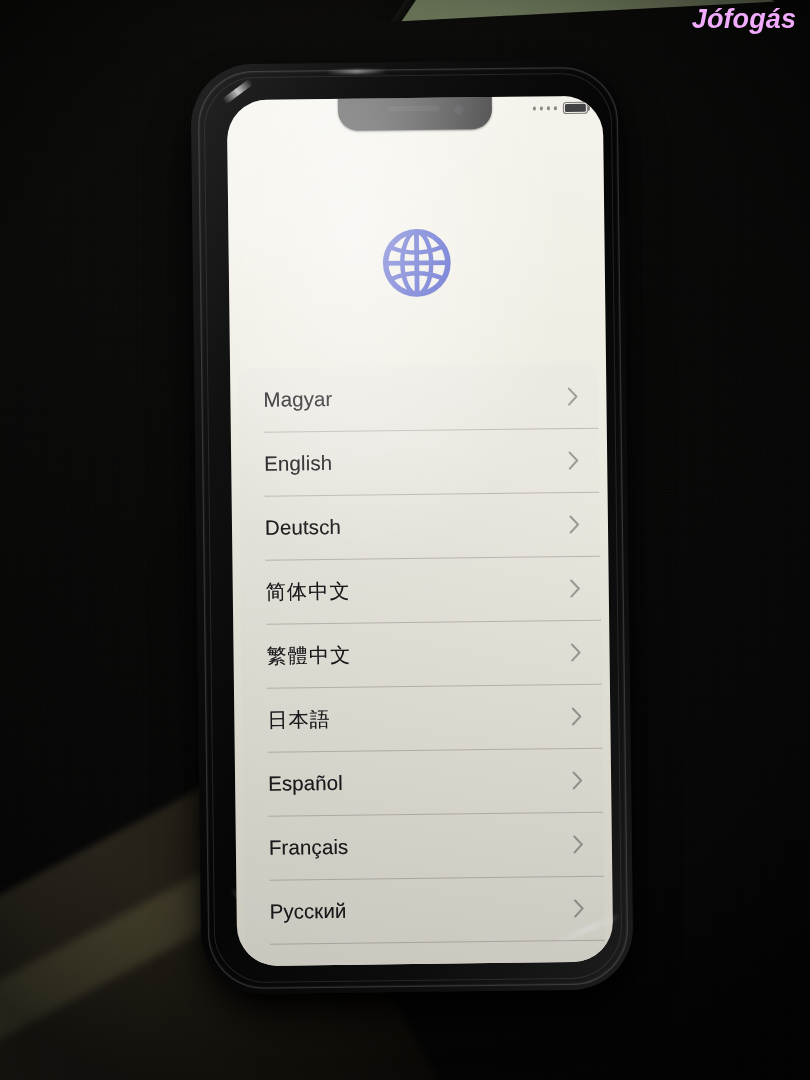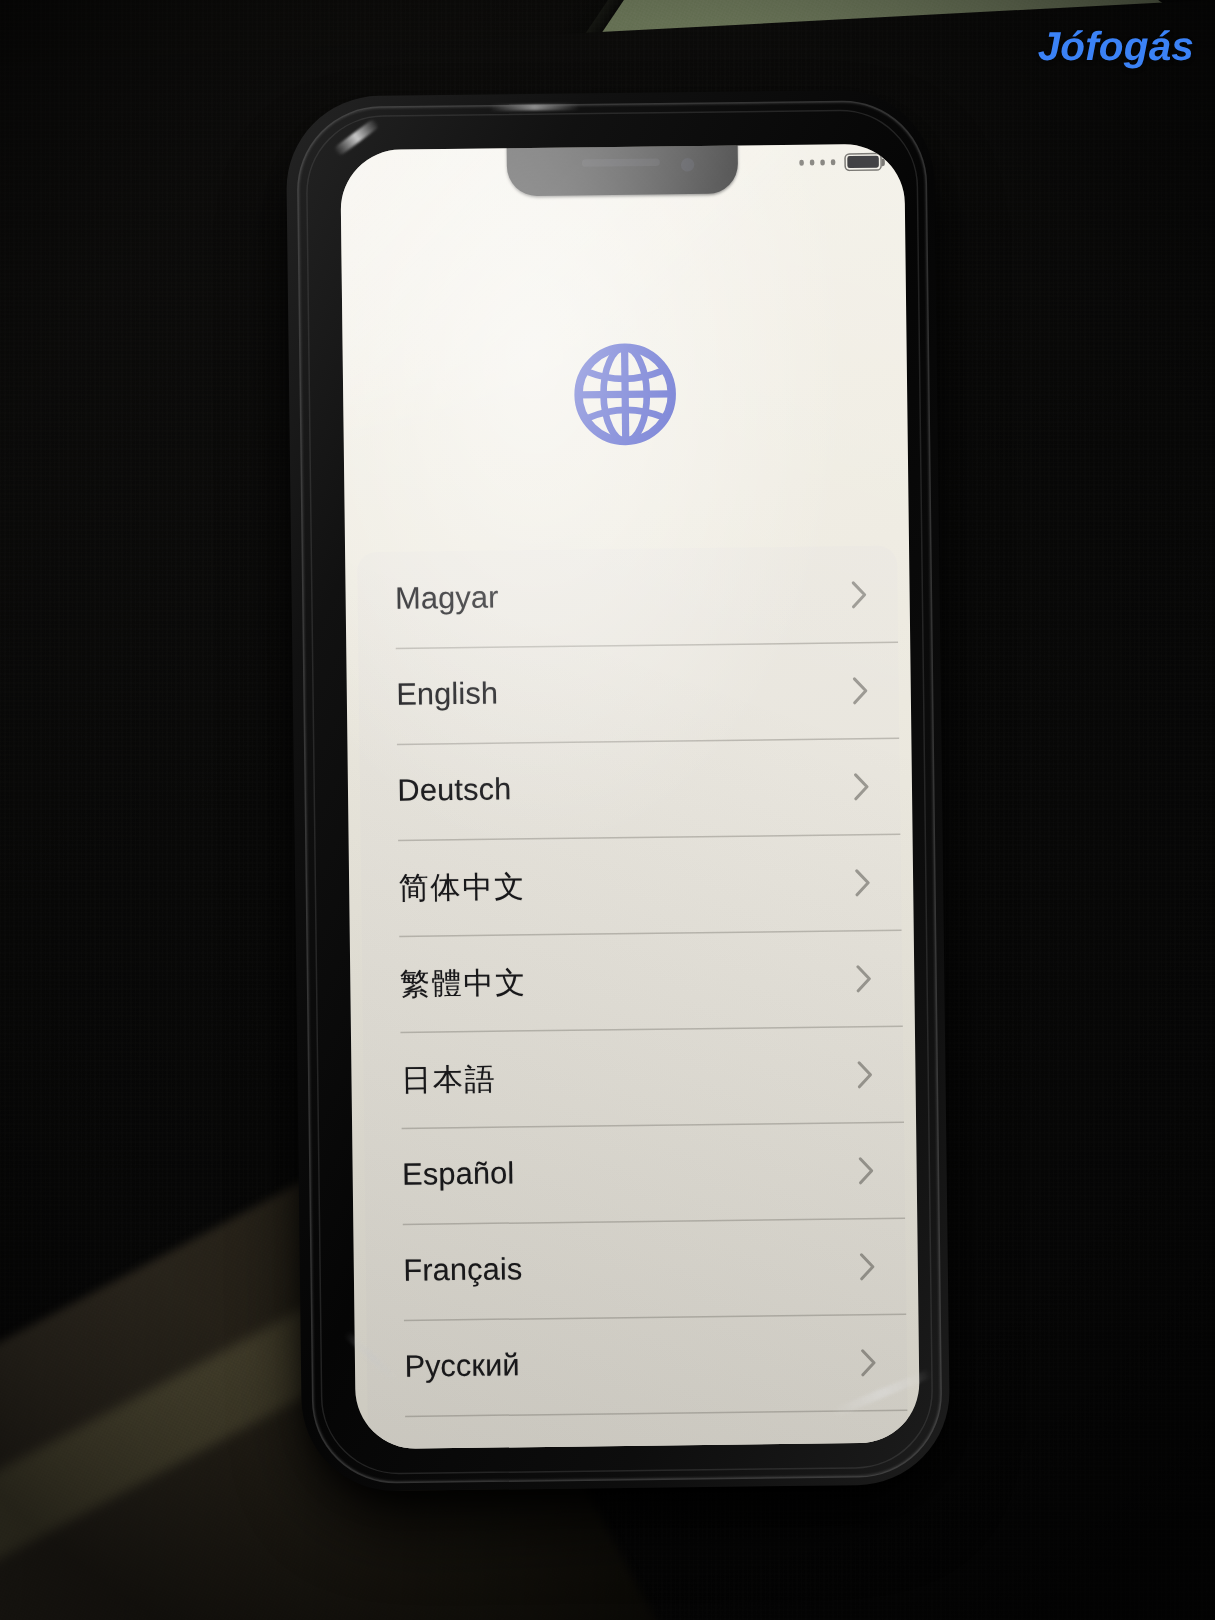--- a/index.html
+++ b/index.html
@@ -59,22 +59,22 @@
   }
   .bg-noise{
     position:absolute;inset:0;opacity:.30;mix-blend-mode:overlay;
     background-image:
       repeating-linear-gradient(27deg,rgba(255,255,255,.05) 0 1px,rgba(0,0,0,.05) 1px 2px),
       repeating-linear-gradient(117deg,rgba(255,255,255,.04) 0 1px,rgba(0,0,0,.04) 1px 2px);
   }
 
   
   #watermark{
-    position:absolute;right:14px;top:16px;
-    font-size:27px;font-weight:bold;font-style:italic;color:#3b82f6;
+    position:absolute;right:14px;top:4px;
+    font-size:27px;font-weight:bold;font-style:italic;color:#f0abfc;
     letter-spacing:.1px;
     text-shadow:0 1px 3px rgba(0,0,0,.30);
     user-select:none;
   }
 
   
   #phone{
     position:absolute;left:196px;top:62px;width:432px;height:930px;
     transform:rotate(-0.7deg);
   }

